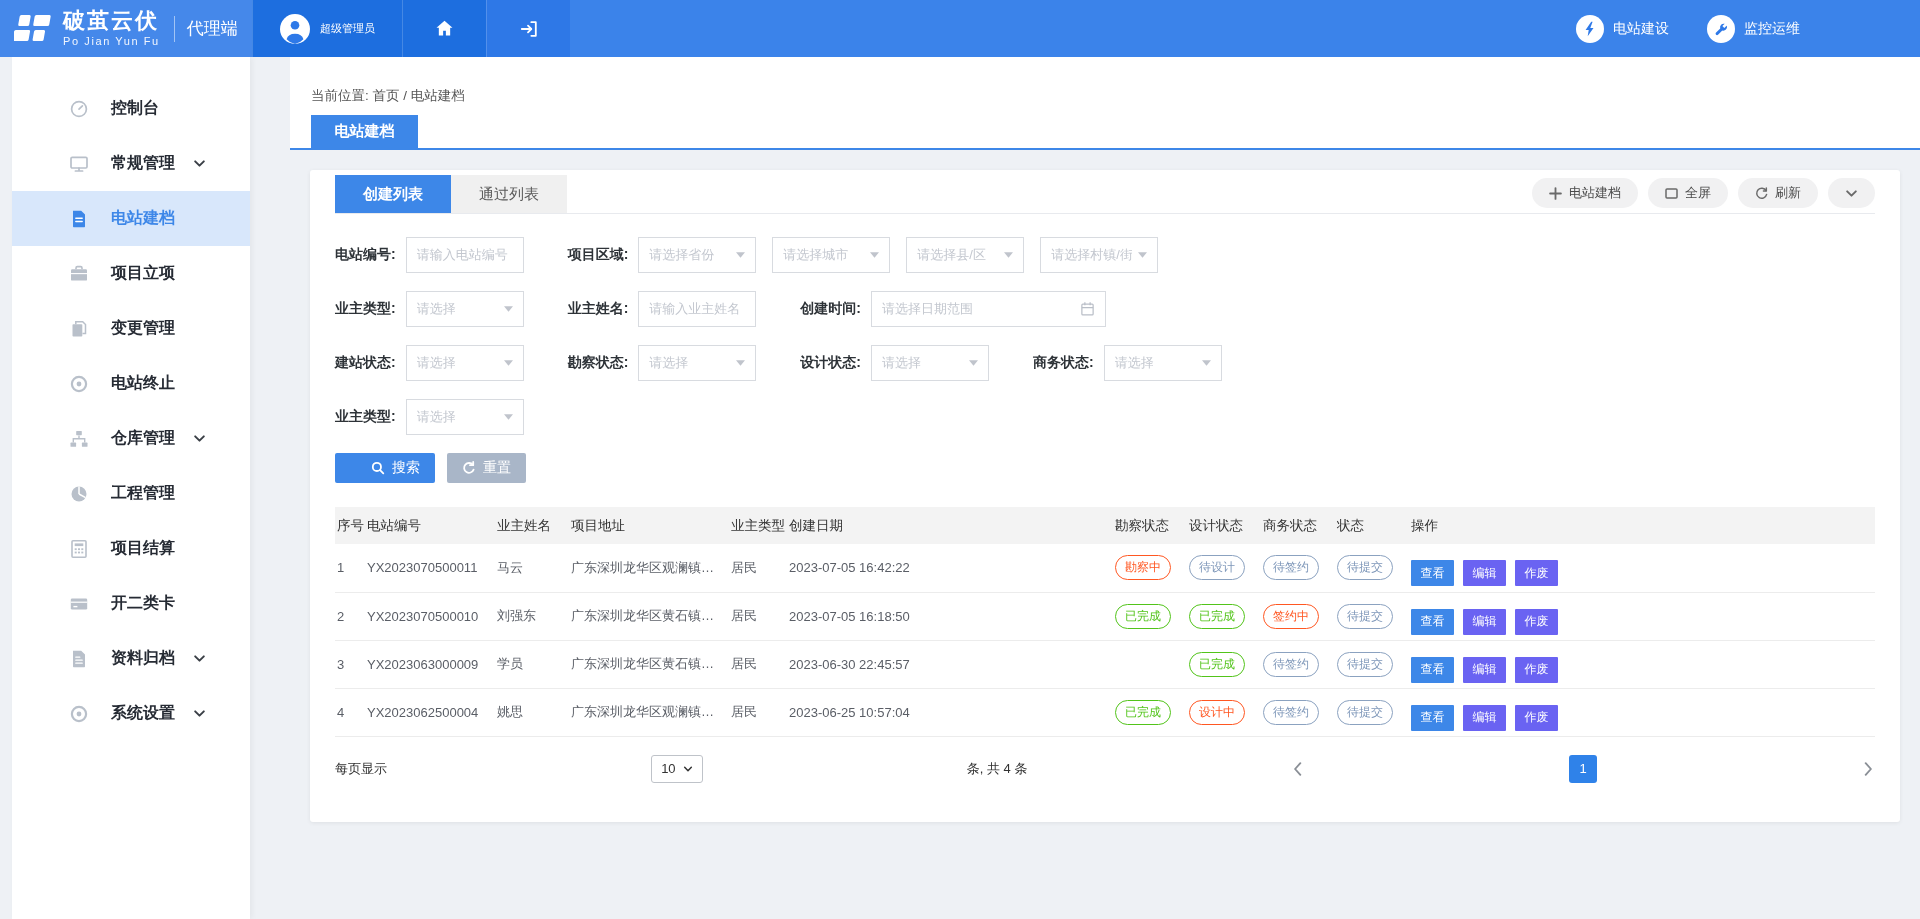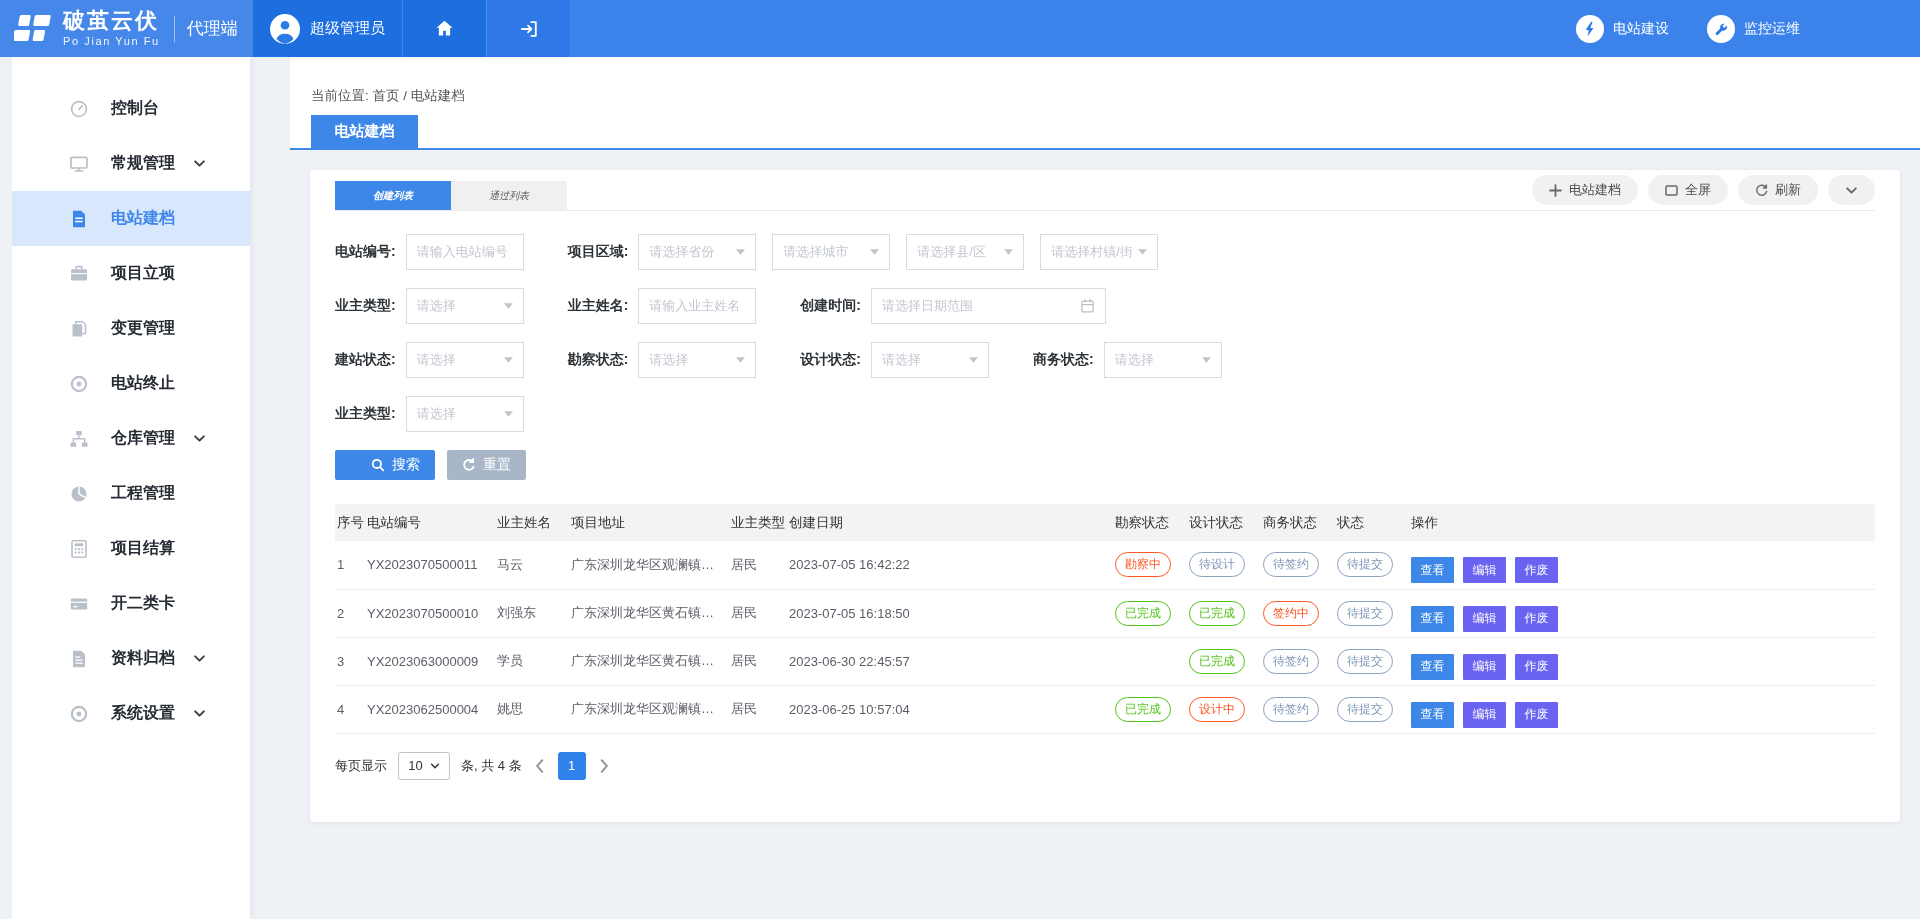--- a/index.html
+++ b/index.html
@@ -11,21 +11,21 @@
   
   .topbar { position:absolute; top:0; left:0; width:1920px; height:57px; background:#3b83ea; display:flex; align-items:stretch; color:#fff; z-index:20; }
   .tb-brand { width:252px; background:#4588ea; display:flex; align-items:center; padding-left:14px; flex:none; }
   .logo-mark { width:40px; height:40px; margin-right:9px; }
   .brand-text { line-height:1; }
   .brand-cn { font-size:22px; font-weight:700; letter-spacing:2px; }
   .brand-en { font-size:11px; letter-spacing:1.6px; margin-top:4px; opacity:.92; }
   .brand-sep { width:1px; height:26px; background:rgba(255,255,255,.5); margin:0 12px 0 14px; }
   .brand-tag { font-size:17px; }
   .tb-seg { display:flex; align-items:center; justify-content:center; background:#1d6edf; border-left:1px solid rgba(255,255,255,.18); cursor:pointer; flex:none; }
-  .tb-user { width:150px; gap:10px; font-size:15px; }
+  .tb-user { width:150px; gap:10px; font-size:11px; }
   .avatar { width:30px; height:30px; }
   .tb-home { width:84px; }
   .tb-home .icon { width:21px; height:21px; }
   .tb-exit { width:84px; background:#2e78e7; }
   .tb-exit .icon { width:20px; height:20px; }
   .tb-spacer { flex:1; }
   .tb-right { display:flex; align-items:center; gap:38px; padding-right:120px; flex:none; }
   .quick { display:flex; align-items:center; gap:9px; font-size:14px; cursor:pointer; }
   .quick .circ { width:28px; height:28px; border-radius:50%; background:#fff; display:flex; align-items:center; justify-content:center; }
   .quick .circ svg { width:16px; height:16px; }
@@ -44,21 +44,21 @@
   .main { position:absolute; left:290px; top:57px; width:1630px; height:862px; }
   .crumb-strip { background:#fff; height:93px; border-bottom:2px solid #3d87e8; position:relative; }
   .breadcrumb { padding:30px 0 0 21px; font-size:13.5px; color:#555; }
   .breadcrumb .bc-home { cursor:pointer; }
   .page-tab { position:absolute; left:21px; bottom:0; width:107px; height:33px; background:#3d87e8; color:#fff; font-size:15px; font-weight:700; display:flex; align-items:center; justify-content:center; cursor:pointer; }
   .content { padding:20px; }
   .card { background:#fff; border-radius:3px; padding:0 25px 30px; box-shadow:0 1px 4px rgba(0,0,0,.07); min-height:652px; }
 
   .card-head { display:flex; align-items:flex-end; justify-content:space-between; border-bottom:1px solid #e8eaee; padding-top:5px; }
   .tabs { display:flex; }
-  .tab { width:116px; height:29px; display:flex; align-items:center; justify-content:center; font-size:10px; background:#f0f0f0; color:#5a5a5a; cursor:pointer;font-style:italic; }
+  .tab { width:116px; height:38px; display:flex; align-items:center; justify-content:center; font-size:15px; background:#f0f0f0; color:#5a5a5a; cursor:pointer; }
   .tab.active { background:#3d87e8; color:#fff; font-weight:700; }
   .actions { display:flex; gap:10px; margin-bottom:5px; }
   .pill-btn { height:30px; border-radius:15px; background:#f1f1f2; border:none; color:#4a4a4a; font-size:13px; display:flex; align-items:center; gap:7px; padding:0 17px; cursor:pointer; font-family:inherit; }
   .pill-btn .icon { width:13px; height:13px; color:#6a6a6a; }
 
   
   .filters { padding-top:23px; }
   .f-row { display:flex; margin-bottom:18px; }
   .f-group { display:flex; align-items:center; margin-right:44px; }
   .f-label { font-size:14px; font-weight:700; color:#2e3338; margin-right:10px; white-space:nowrap; }
@@ -83,21 +83,21 @@
   .data-table td { height:48px; border-bottom:1px solid #ececec; color:#5a5e66; font-size:13px; padding:0 8px 0 2px; white-space:nowrap; overflow:hidden; text-overflow:ellipsis; }
   .pill { display:inline-flex; align-items:center; justify-content:center; min-width:56px; height:25px; padding:0 9px; border-radius:13px; font-size:12px; border:1px solid; background:#fff; }
   .pill.orange { color:#ff5722; border-color:#ff5722; }
   .pill.green  { color:#52c41a; border-color:#52c41a; }
   .pill.blue   { color:#7e97b9; border-color:#8ba2c0; }
   .act { width:43px; height:26px; border:none; color:#fff; font-size:12px; margin-right:9px; cursor:pointer; border-radius:1px; font-family:inherit; }
   .act.blue { background:#3d87e8; }
   .act.purple { background:#6a63f2;margin-top:11px; }
 
   
-  .pagination { display:flex; justify-content:flex-start; align-items:center; margin-top:18px; font-size:13px; color:#333; gap:11px; }
+  .pagination { display:flex; justify-content:space-between; align-items:center; margin-top:18px; font-size:13px; color:#333; gap:11px; }
   .pp-select { width:52px; height:28px; border:1px solid #bfc3c9; border-radius:3px; display:flex; align-items:center; justify-content:center; gap:7px; cursor:pointer; }
   .pp-select .icon { width:10px; height:10px; color:#333; }
   .page-chev { width:14px; height:14px; color:#8a8f96; cursor:pointer; }
   .page-cur { width:28px; height:28px; background:#2f82e9; color:#fff; border-radius:3px; display:flex; align-items:center; justify-content:center; font-size:13px; cursor:pointer; }
 </style>
 </head>
 <body>
 
 <header class="topbar">
   <div class="tb-brand">

